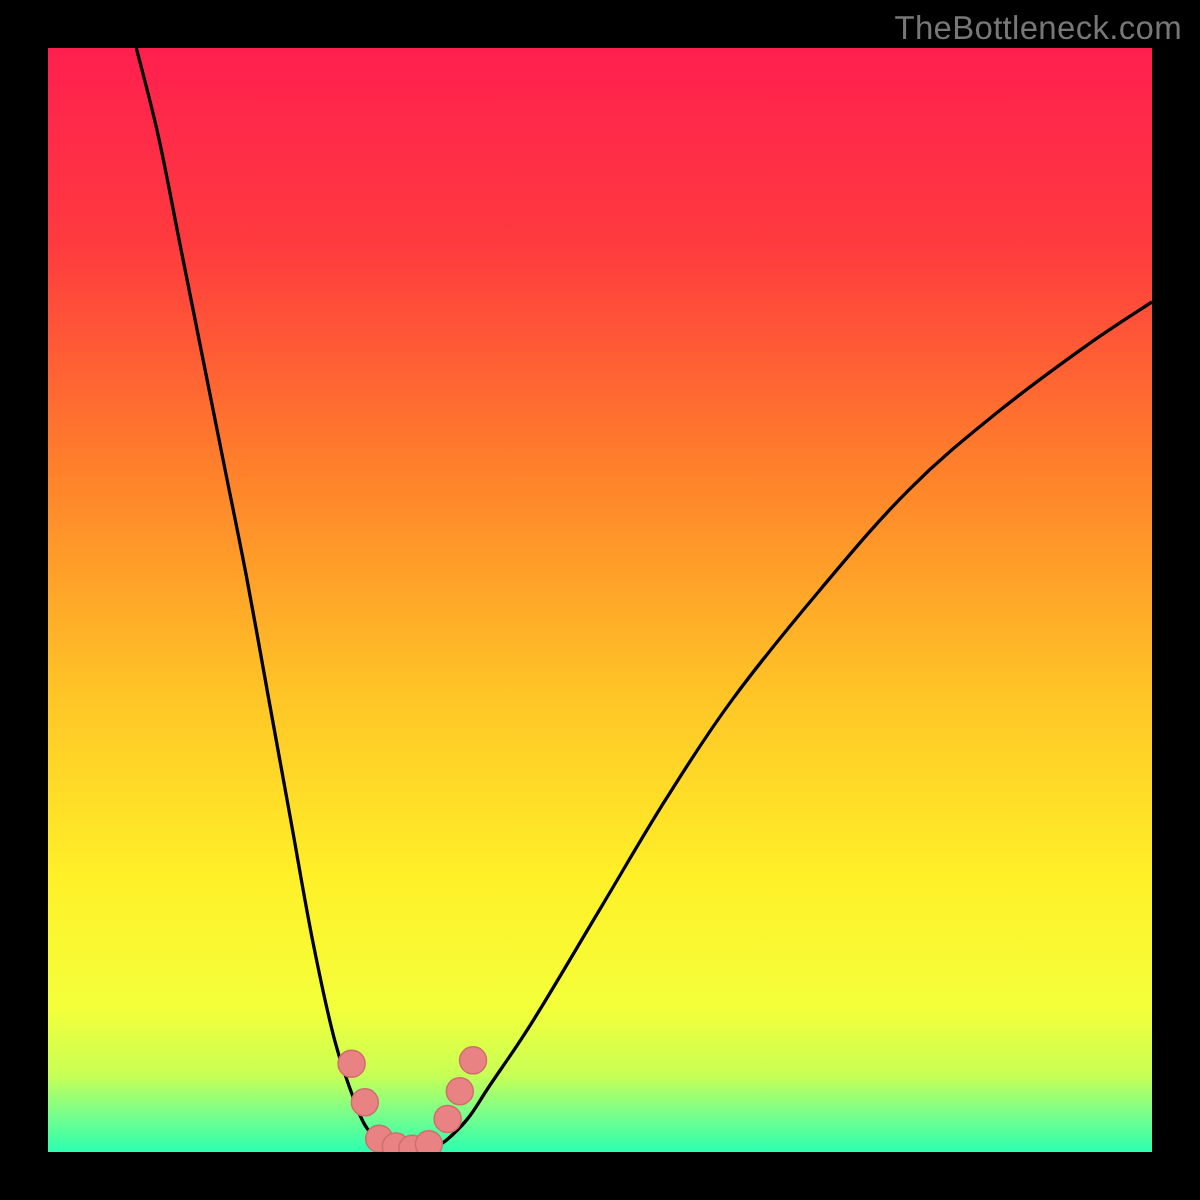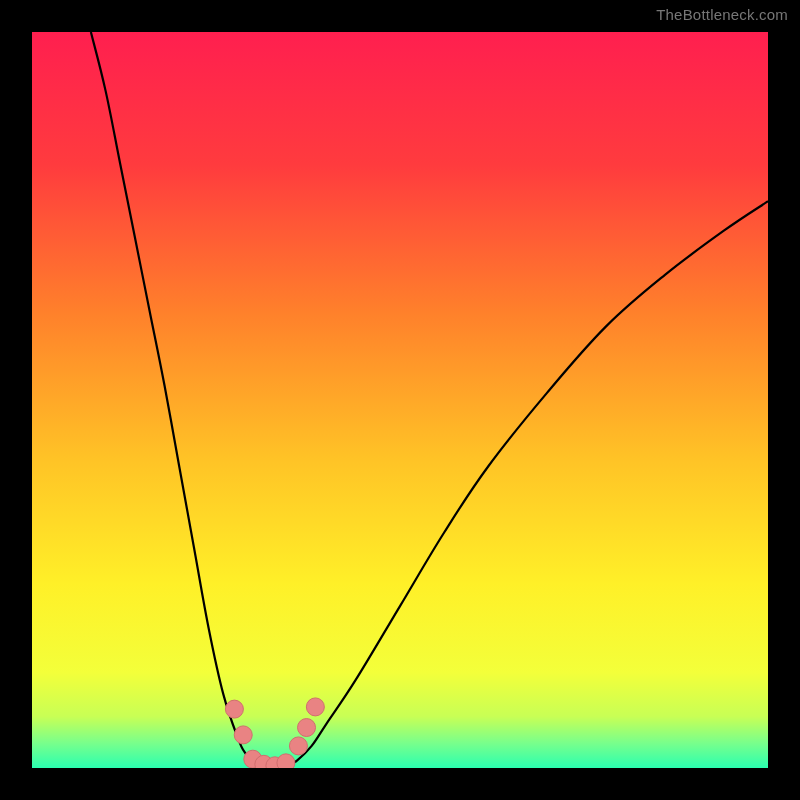--- a/index.html
+++ b/index.html
@@ -24,21 +24,21 @@
     left: 0;
     top: 0;
     width: 736px;
     height: 736px;
   }
   .watermark {
     position: absolute;
     top: 6px;
     right: 12px;
     color: #777;
-    font-size: 15px;
+    font-size: 22px;
     font-weight: 500;
     letter-spacing: 0.2px;
     z-index: 50;
   }
 </style>
 </head>
 <body>
 
 <div class="watermark">TheBottleneck.com</div>
 

